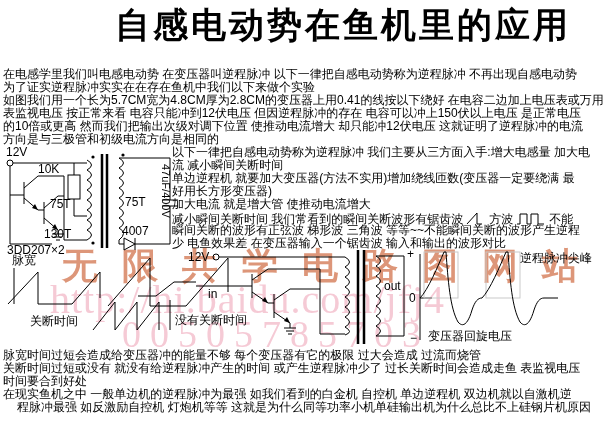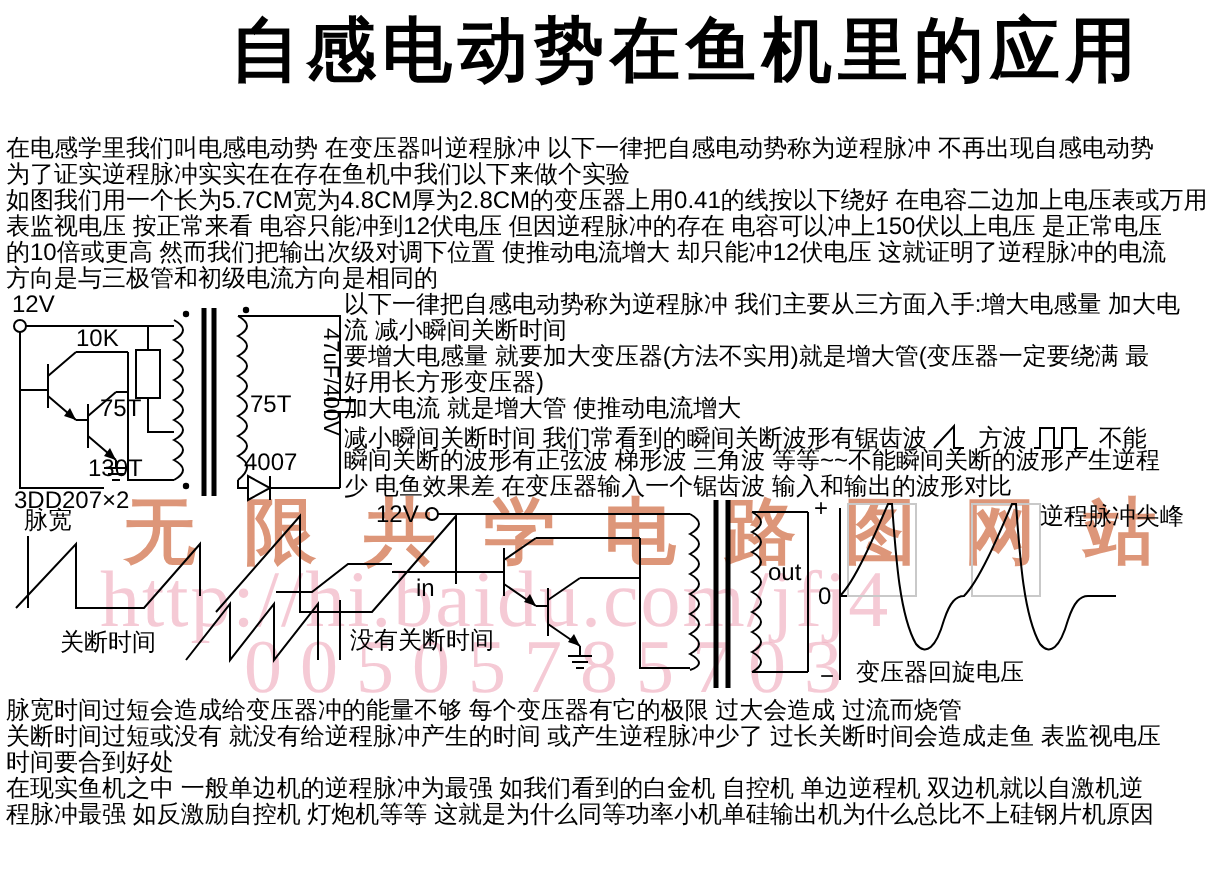--- a/index.html
+++ b/index.html
@@ -72,21 +72,21 @@
     <text x="160" y="24" transform="rotate(90 162,22)" stroke="none" fill="#000" style="font-size:11px">47uF/400V</text>
 
     <text x="120" y="91" stroke="none" fill="#000">4007</text>
     <path d="M122,94 L122,106 L133,100 Z M133,94 V106 M133,100 H168"></path>
     <text x="5" y="110" stroke="none" fill="#000">3DD207×2</text>
   </svg>
 
   <div class="ink">
     <div class="tline" style="top:146px;left:172px">以下一律把自感电动势称为逆程脉冲 我们主要从三方面入手:增大电感量 加大电</div>
     <div class="tline" style="top:159px;left:172px">流 减小瞬间关断时间</div>
-    <div class="tline" style="top:172px;left:172px">要增大电感量 就要加大变压器(方法不实用)就是增大管(变压器一定要绕满 最</div>
+    <div class="tline" style="top:172px;left:172px">单边逆程机 就要加大变压器(方法不实用)增加绕线匝数(变压器一定要绕满 最</div>
     <div class="tline" style="top:185px;left:172px">好用长方形变压器)</div>
     <div class="tline" style="top:198px;left:172px">加大电流 就是增大管 使推动电流增大</div>
     <div class="tline" style="top:211px;left:172px">
       <span>减小瞬间关断时间 我们常看到的瞬间关断波形有锯齿波</span><svg class="wave-ic" width="20" height="14" viewBox="0 0 20 14" fill="none" stroke="#000">
           <path d="M1,13 L11,2 L11,13 H16"></path>
         </svg><span>方波</span><svg class="wave-ic" width="30" height="14" viewBox="0 0 30 14" fill="none" stroke="#000">
           <path d="M1,13 H4 V3 H11 V13 H15 V3 H22 V13 H28"></path>
         </svg><span>不能</span>
     </div>
     <div class="tline" style="top:224px;left:172px">瞬间关断的波形有正弦波 梯形波 三角波 等等~~不能瞬间关断的波形产生逆程</div>
@@ -136,16 +136,16 @@
              C490,44 500,20 506,6 L508,6 C510,34 512,62 520,76 C525,82 530,78 534,64 C537,55 540,52 544,52 H558"></path>
     <text x="520" y="16" stroke="none" fill="#000">逆程脉冲尖峰</text>
     <text x="428" y="94" stroke="none" fill="#000">变压器回旋电压</text>
   </svg>
 
   <div class="ink">
     <div class="tline" style="top:349px;left:3px">脉宽时间过短会造成给变压器冲的能量不够 每个变压器有它的极限 过大会造成 过流而烧管</div>
     <div class="tline" style="top:362px;left:3px">关断时间过短或没有 就没有给逆程脉冲产生的时间 或产生逆程脉冲少了 过长关断时间会造成走鱼 表监视电压</div>
     <div class="tline" style="top:375px;left:3px">时间要合到好处</div>
     <div class="tline" style="top:388px;left:3px">在现实鱼机之中 一般单边机的逆程脉冲为最强 如我们看到的白金机 自控机 单边逆程机 双边机就以自激机逆</div>
-    <div class="tline" style="top:401px;left:3px">程脉冲最强 如反激励自控机 灯炮机等等 这就是为什么同等功率小机单硅输出机为什么总比不上硅钢片机原因</div>
+    <div class="tline" style="top:401px;left:17px">程脉冲最强 如反激励自控机 灯炮机等等 这就是为什么同等功率小机单硅输出机为什么总比不上硅钢片机原因</div>
   </div>
 
 </div>
 
 </body></html>

